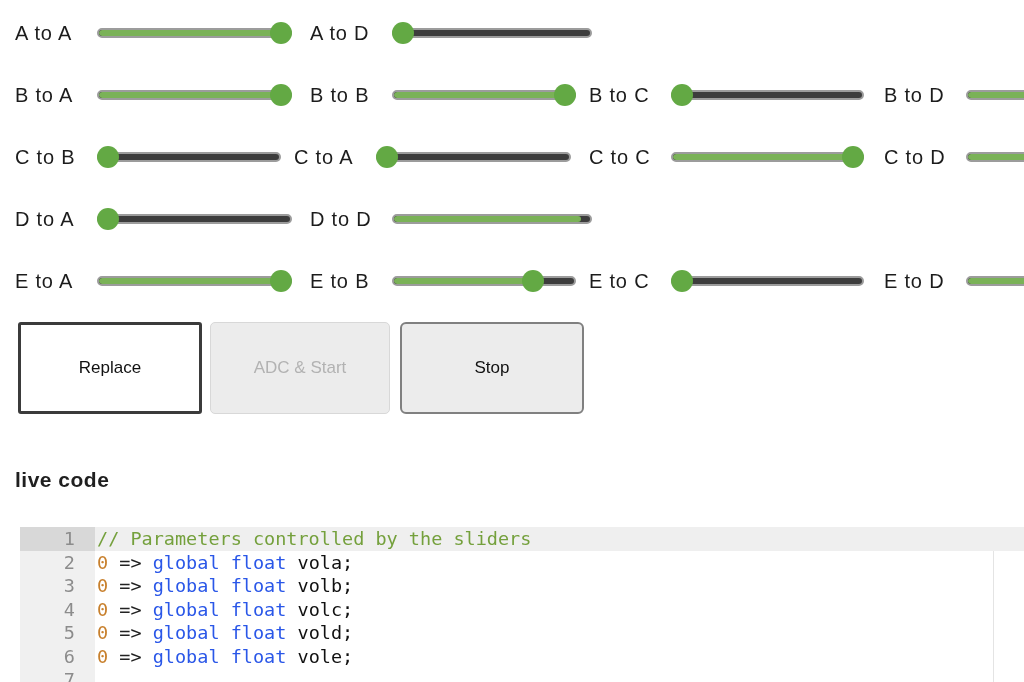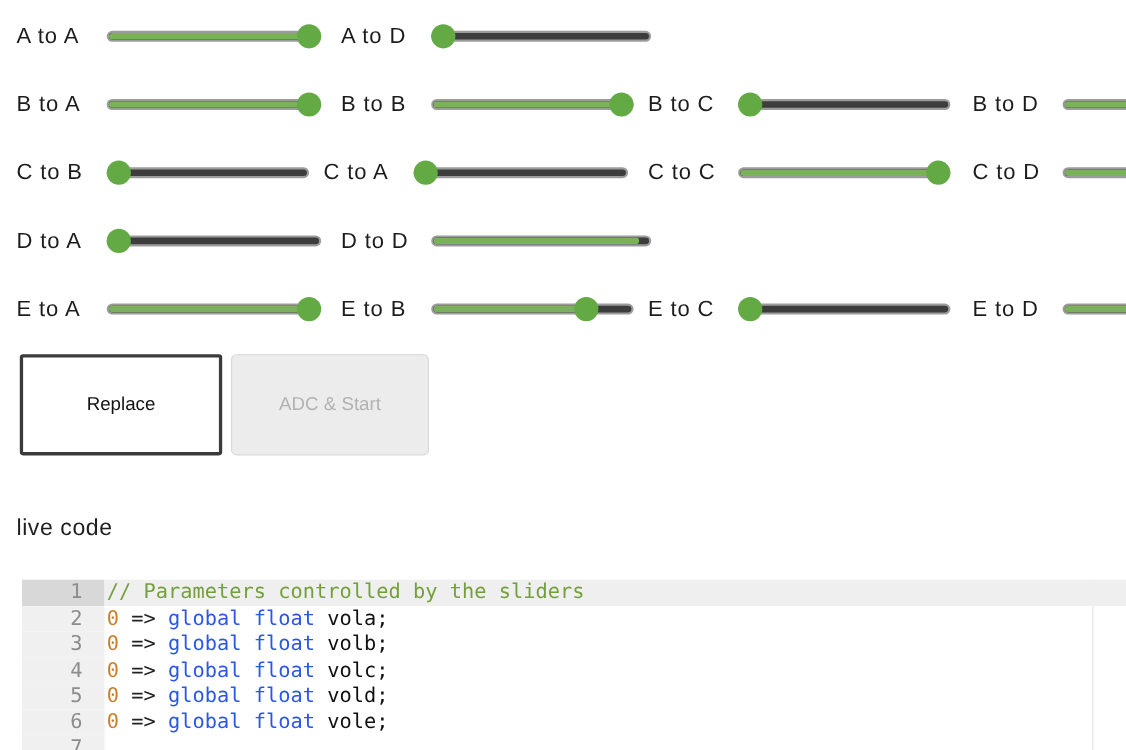--- a/index.html
+++ b/index.html
@@ -26,21 +26,21 @@
   
   .buttons-row{position:absolute;top:322px;left:18px;display:flex}
   .btn{height:92px;display:flex;align-items:center;justify-content:center;
        box-sizing:border-box;font-family:inherit;font-size:17px;padding:0;cursor:pointer}
   .btn-replace{width:184px;background:#ffffff;border:3px solid #3b3b3b;border-radius:3px;color:#111;margin-right:8px}
   .btn-adc{width:180px;background:#ececec;border:1px solid #d8d8d8;border-radius:5px;color:#b2b2b2;margin-right:10px;cursor:default}
   .btn-stop{width:184px;background:#ececec;border:2px solid #808080;border-radius:6px;color:#111}
 
   
   .live-code-label{position:absolute;top:468px;left:15px;margin:0;
-                   font-size:21px;font-weight:400;color:#1f1f1f;letter-spacing:.5px}
+                   font-size:21px;font-weight:700;color:#1f1f1f;letter-spacing:.5px}
 
   
   .code-editor{position:absolute;top:527px;left:20px;right:0;bottom:0;
                font-family:"DejaVu Sans Mono",monospace;font-size:18.5px;line-height:23.5px;color:#111}
   .print-margin{position:absolute;left:973px;top:0;bottom:0;width:1px;background:#e4e4e4}
   .code-line{display:flex;position:relative}
   .gutter-cell{width:75px;flex:none;box-sizing:border-box;background:#f0f0f0;
                color:#8c8c8c;text-align:right;padding-right:20px}
   .code-cell{flex:1;padding-left:2px;white-space:pre}
   .code-line.active .gutter-cell{background:#d8d8d8}
@@ -198,20 +198,21 @@
             <div class="fill" style="width: 187px;"></div>
           </div>
         </div>
       </div>
     </div>
   </div>
 
 <div class="buttons-row">
   <button class="btn btn-replace">Replace</button>
   <button class="btn btn-adc" disabled="">ADC &amp; Start</button>
+  <button class="btn btn-stop">Stop</button>
 </div>
 
 <h2 class="live-code-label">live code</h2>
 
 <div class="code-editor">
   <div class="print-margin"></div>
 <div class="code-line active">
       <span class="gutter-cell" style="color: rgb(140, 140, 140);">1</span>
       <span class="code-cell"><span class="tok-comment" style="color: rgb(116, 160, 60);">// Parameters controlled by the sliders</span></span>
     </div>

